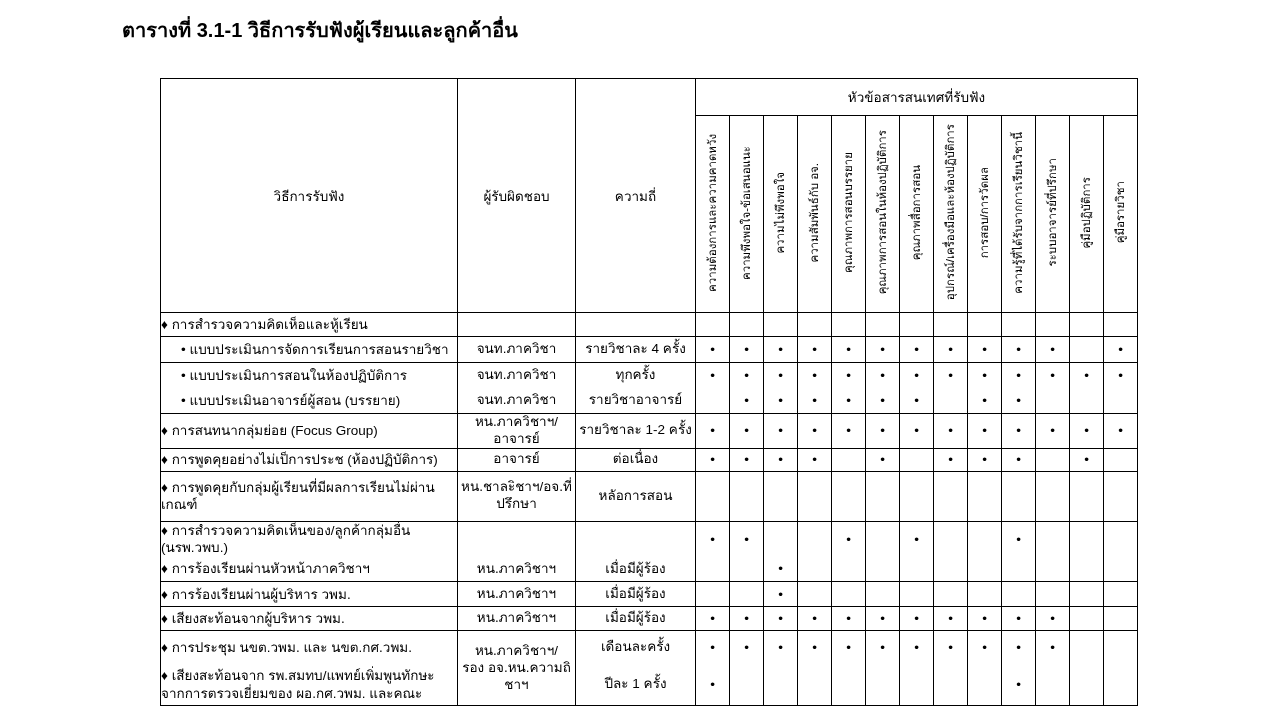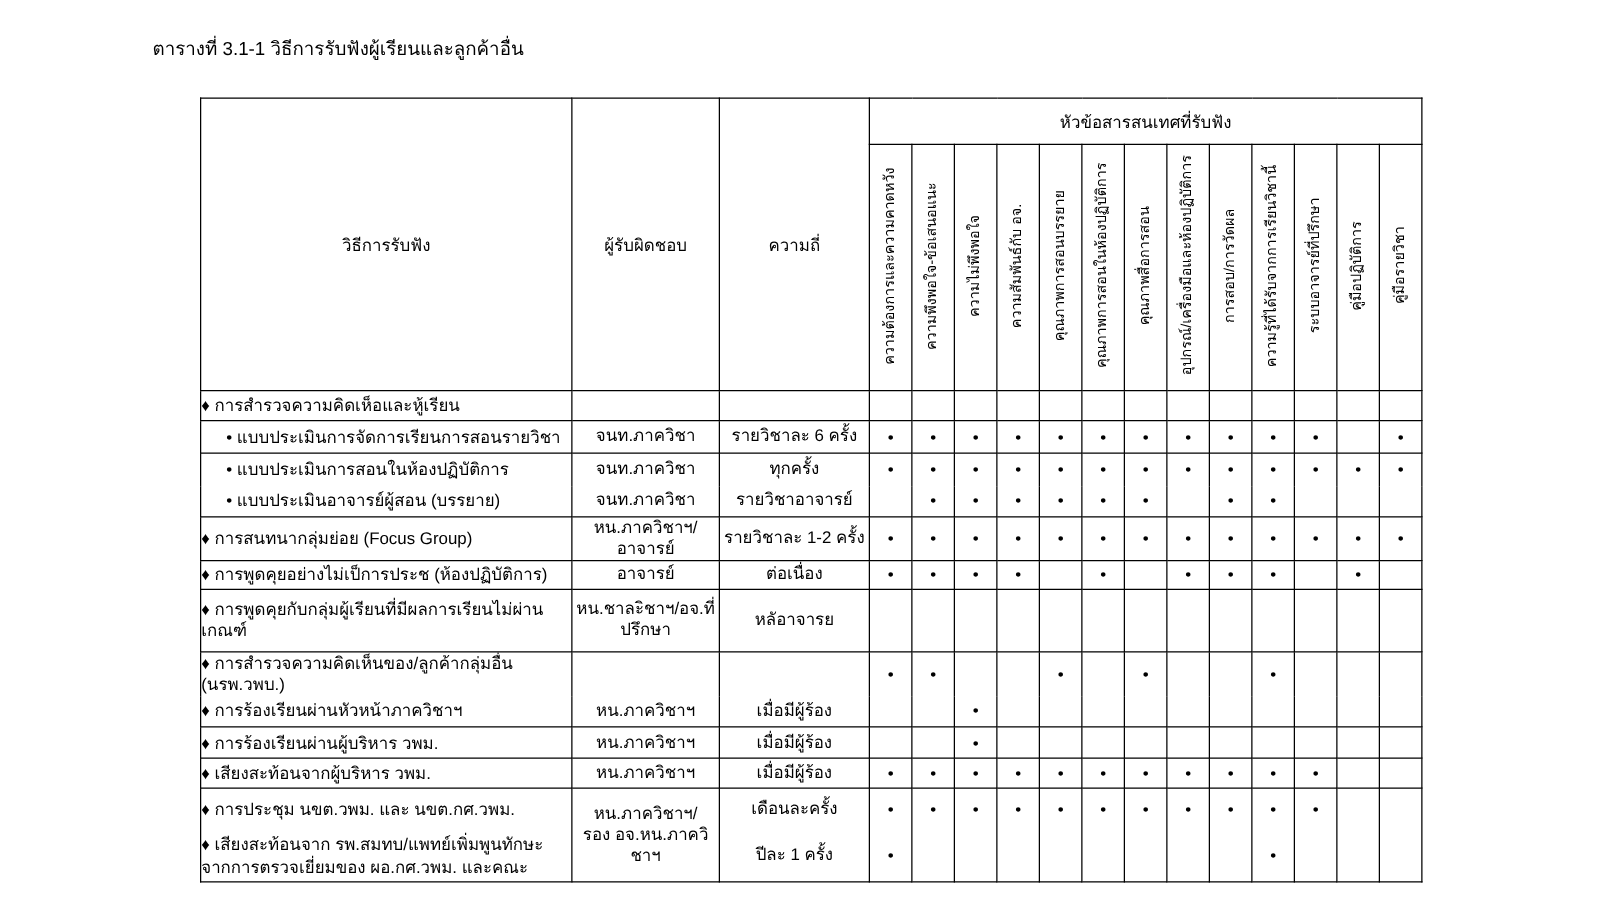--- a/index.html
+++ b/index.html
@@ -1,18 +1,18 @@
 <!DOCTYPE html>
 <html><head>
 <meta charset="utf-8">
 <style>
   html,body{margin:0;padding:0;background:#fff;}
   .page{position:relative;width:1280px;height:720px;background:#ffffff;overflow:hidden;
         font-family:"Liberation Sans",sans-serif;color:#000;}
-  .title{position:absolute;left:122px;top:27px;font-size:15px;font-weight:normal;}
+  .title{position:absolute;left:122px;top:14px;font-size:20px;font-weight:bold;}
   table.grid{position:absolute;left:160px;top:78px;border-collapse:collapse;table-layout:fixed;}
   table.grid th,table.grid td{border:1px solid #000;font-weight:normal;font-size:13.5px;
         padding:0;vertical-align:middle;overflow:hidden;}
   
   tr.h1 th{height:36px;text-align:center;}
   th.topics-h{font-size:14px;}
   th.head-label{font-size:14px;margin-left:25px;}
   th.topic{height:196px;vertical-align:bottom;text-align:center;padding-bottom:6px;}
   .vt{writing-mode:vertical-rl;transform:rotate(180deg);display:inline-block;
       font-size:11.5px;line-height:1.05;white-space:nowrap;max-height:190px;}
@@ -89,21 +89,21 @@
           <td class="dot noleft"></td>
           <td class="dot noleft"></td>
           <td class="dot"></td>
           <td class="dot"></td>
           <td class="dot noleft"></td>
           <td class="dot"></td>
         </tr>
         <tr style="height: 26px;">
           <td class="m indent">• แบบประเมินการจัดการเรียนการสอนรายวิชา</td>
           <td class="c noright">จนท.ภาควิชา</td>
-          <td class="c noleft">รายวิชาละ 6 ครั้ง</td>
+          <td class="c noleft">รายวิชาละ 4 ครั้ง</td>
           <td class="dot">•</td>
           <td class="dot">•</td>
           <td class="dot">•</td>
           <td class="dot noleft">•</td>
           <td class="dot noleft">•</td>
           <td class="dot">•</td>
           <td class="dot">•</td>
           <td class="dot noleft">•</td>
           <td class="dot noleft">•</td>
           <td class="dot">•</td>
@@ -179,21 +179,21 @@
           <td class="dot noleft">•</td>
           <td class="dot noleft">•</td>
           <td class="dot">•</td>
           <td class="dot"></td>
           <td class="dot noleft">•</td>
           <td class="dot"></td>
         </tr>
         <tr style="height: 50px;">
           <td class="m">♦ การพูดคุยกับกลุ่มผู้เรียนที่มีผลการเรียนไม่ผ่านเกณฑ์</td>
           <td class="c noright">หน.ชาละิชาฯ/อจ.ที่ปรึกษา</td>
-          <td class="c noleft">หลัอาจารย</td>
+          <td class="c noleft">หลัอการสอน</td>
           <td class="dot"></td>
           <td class="dot"></td>
           <td class="dot"></td>
           <td class="dot noleft"></td>
           <td class="dot noleft"></td>
           <td class="dot"></td>
           <td class="dot"></td>
           <td class="dot noleft"></td>
           <td class="dot noleft"></td>
           <td class="dot"></td>
@@ -270,21 +270,21 @@
           <td class="dot noleft">•</td>
           <td class="dot">•</td>
           <td class="dot">•</td>
           <td class="dot noleft"></td>
           <td class="dot"></td>
         </tr>
         <tr style="height: 33px; padding-left: 19px;">
           <td class="m">♦ การประชุม นขต.วพม. และ นขต.กศ.วพม.</td>
           <td class="c noright" rowspan="2">
             <div>หน.ภาควิชาฯ/</div>
-            <div>รอง อจ.หน.ภาควิชาฯ</div>
+            <div>รอง อจ.หน.ความถิชาฯ</div>
           </td>
           <td class="c noleft">เดือนละครั้ง</td>
           <td class="dot">•</td>
           <td class="dot">•</td>
           <td class="dot">•</td>
           <td class="dot noleft">•</td>
           <td class="dot noleft">•</td>
           <td class="dot">•</td>
           <td class="dot">•</td>
           <td class="dot noleft">•</td>

